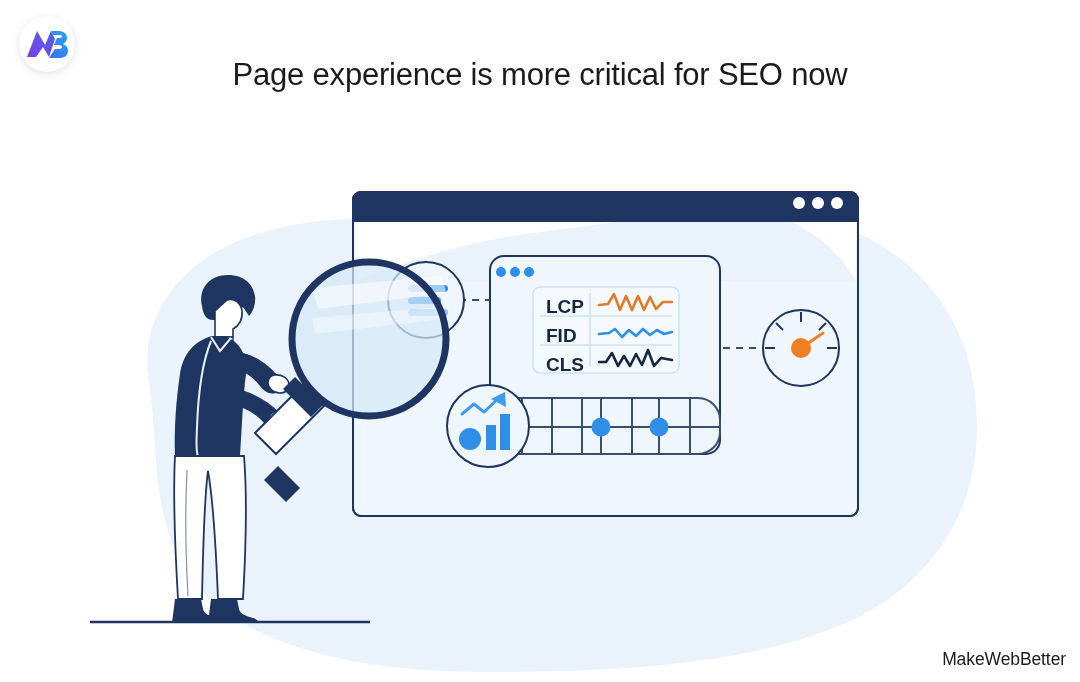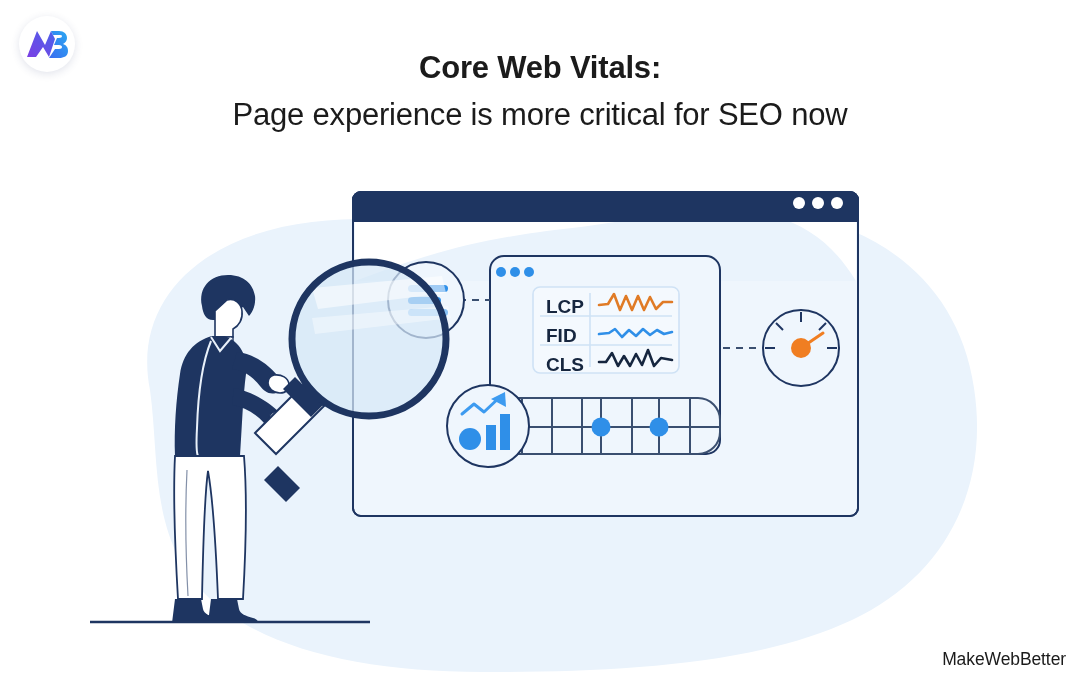--- a/index.html
+++ b/index.html
@@ -291,19 +291,18 @@
       <path d="M2 30 L12 4 L20 18 L26 4 L30 12 L24 30 L18 20 L11 30 Z" fill="url(#gM)"></path>
 
       <path d="M26 4 L34 4 C39 4 42 7 42 11 C42 14 40 16 38 17
                C41 18 43 20 43 24 C43 29 39 31 34 31 L24 31 L30 22
                L34 22 C36 22 37 21 37 20 C37 19 36 18 34 18 L29 18
                L32 11 L34 11 C36 11 37 10 37 9 C37 8 36 8 34 8 L28 8 Z" fill="url(#gB)"></path>
     </svg>
   </div>
 
   <div class="heading">
-    <span class="line1">Core Web Vitals:</span>
     <span class="line2">Page experience is more critical for SEO now</span>
   </div>
 
   <div class="brand-footer">MakeWebBetter</div>
 
 </div>
 
 </body></html>

